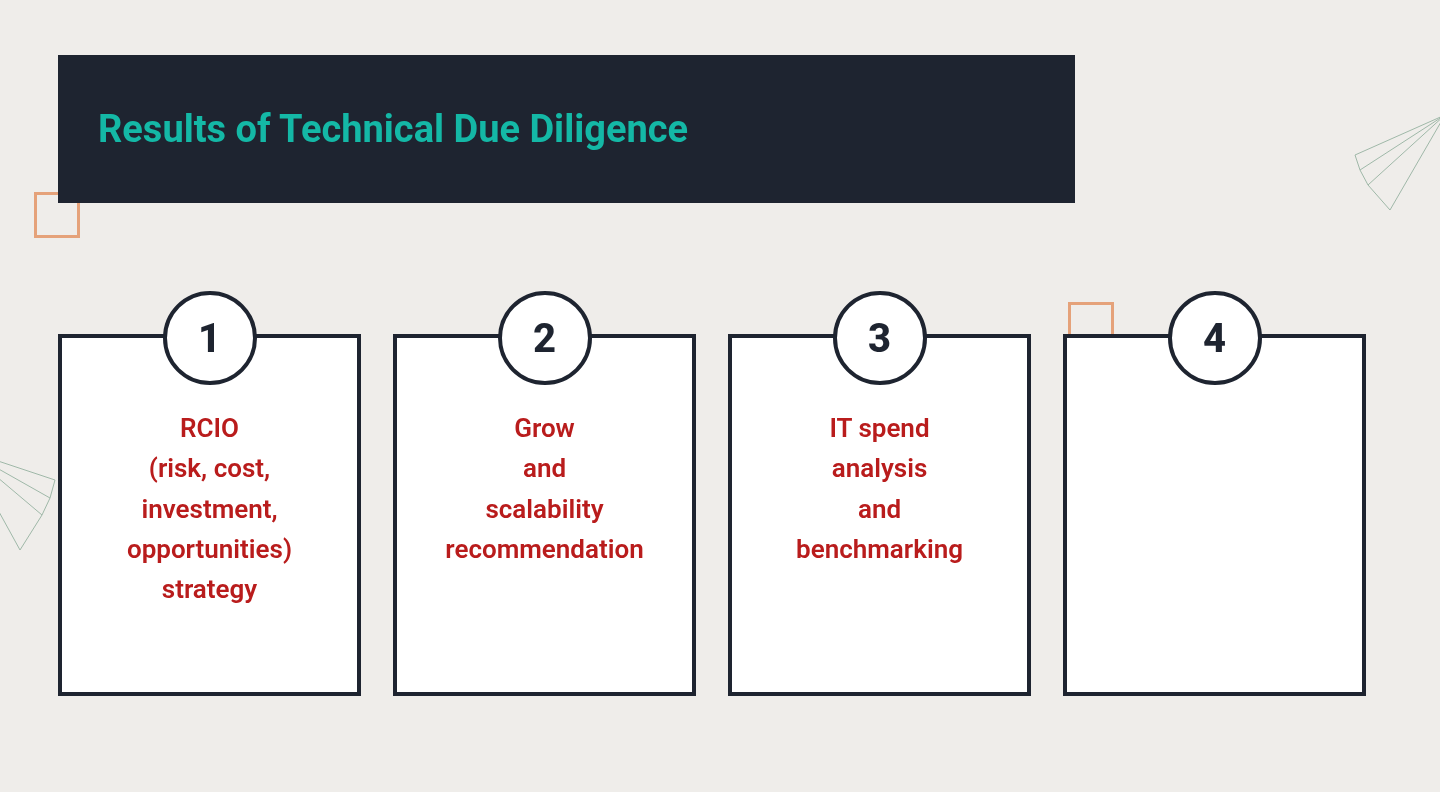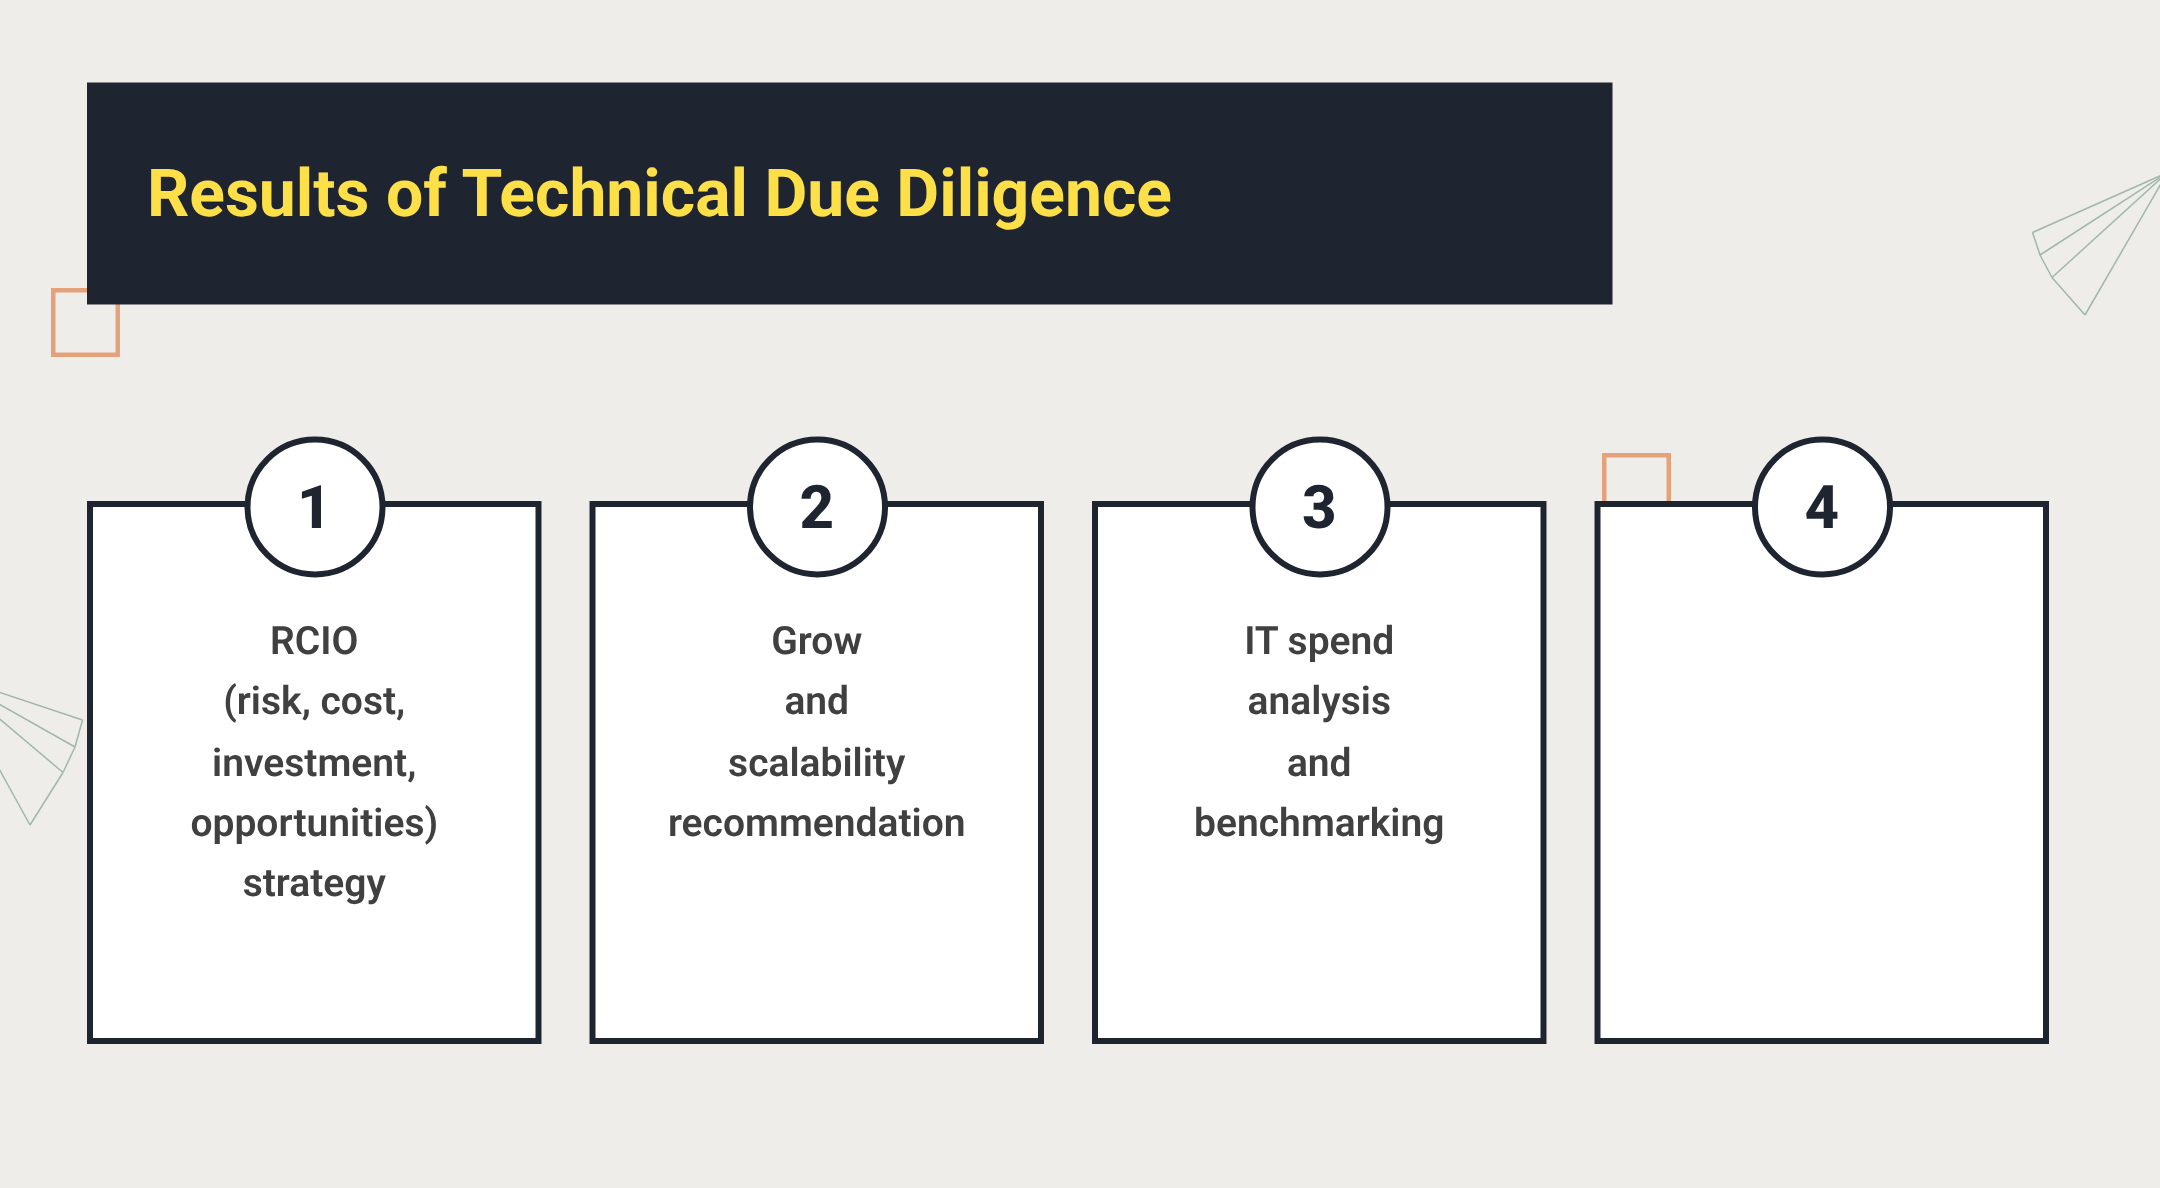--- a/index.html
+++ b/index.html
@@ -17,22 +17,22 @@
     left: 58px;
     top: 55px;
     width: 1017px;
     height: 148px;
     background: #1e2430;
     display: flex;
     align-items: center;
     padding-left: 40px;
   }
   .title-bar h1 {
-    color: #fde047;
-    font-size: 44px;
+    color: #14b8a6;
+    font-size: 38px;
     font-weight: 700;
   }
 
   .deco-square-left {
     position: absolute;
     left: 34px;
     top: 192px;
     width: 46px;
     height: 46px;
     border: 3px solid #e5a27a;
@@ -102,21 +102,21 @@
     font-size: 40px;
     font-weight: 800;
     color: #1e2430;
   }
 
   .card-text {
     text-align: center;
     font-size: 26px;
     font-weight: 600;
     line-height: 1.55;
-    color: #404040;
+    color: #b91c1c;
     padding: 0 10px;
   }
 </style>
 </head>
 <body>
 
 <div class="deco-square-left"></div>
 <div class="deco-square-right"></div>
 
 <svg class="deco-lines-right" viewBox="0 0 100 110">

